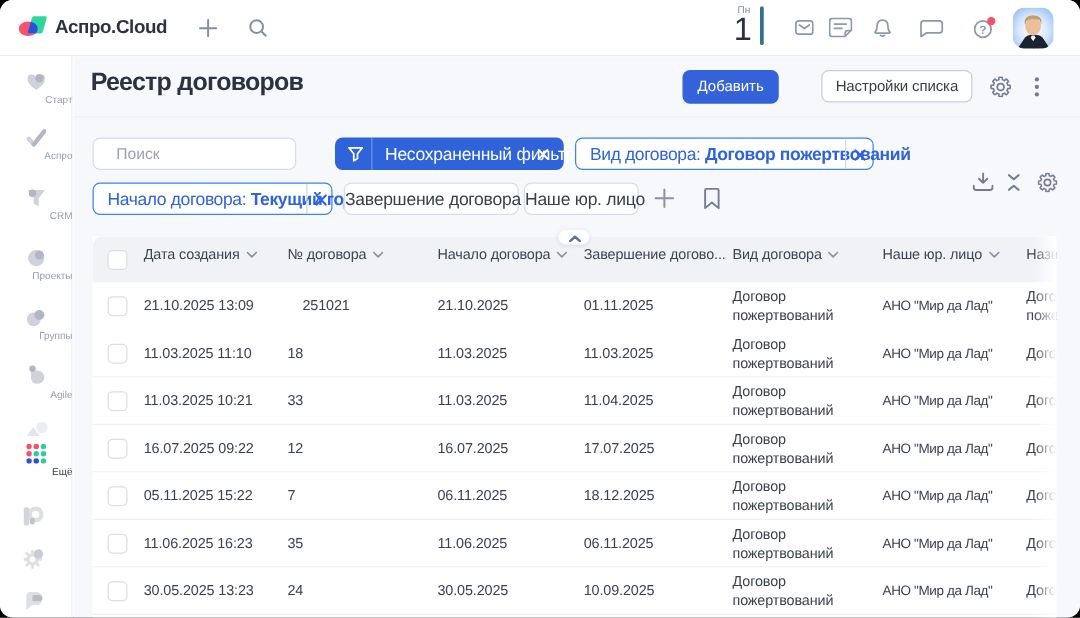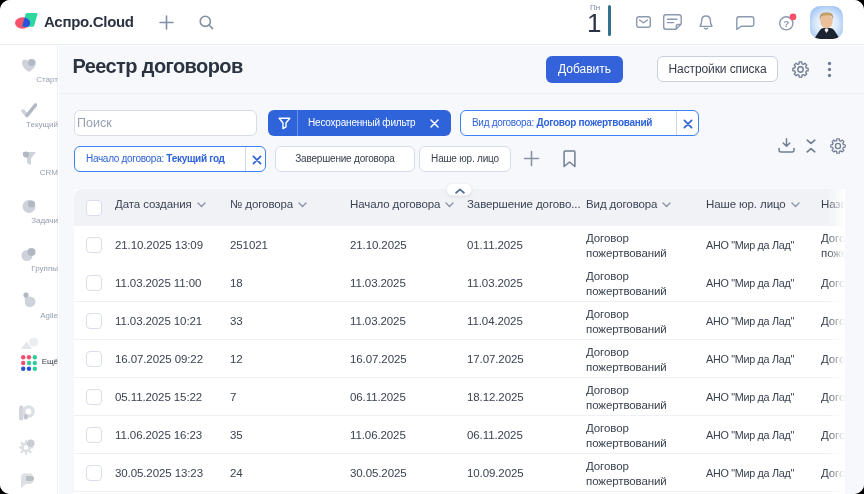--- a/index.html
+++ b/index.html
@@ -22,23 +22,23 @@
   .sb-label.dark { color:#39414f; }
   
   .h1 { position:absolute; left:72.5px; top:55px; font-size:20px; font-weight:bold; color:#2b3340; letter-spacing:-0.6px; }
   .btn-blue { position:absolute; left:546px; top:55.5px; width:77px; height:27px; background:#3362da;
               border-radius:6px; color:#fff; font-size:12px; text-align:center; line-height:26px; }
   .btn-white { position:absolute; left:657px; top:56px; width:121px; height:26px; background:#fff;
                border:1px solid #c8cfda; border-radius:6px; color:#353c4a; font-size:12px; letter-spacing:-0.1px;
                text-align:center; line-height:24px; }
   .divider1 { position:absolute; left:59px; top:93px; width:805px; height:1px; background:#eef0f4; }
   
-  .search { position:absolute; left:74px; top:110px; width:183px; height:26px; border:1px solid #d7dce5;
-            border-radius:6px; background:#fff; font-size:12.5px; color:#98a1b3; line-height:24px; padding-left:2px; }
-  .chip { position:absolute; height:26px; border-radius:6px; font-size:10px; letter-spacing:-0.2px; line-height:24px; white-space:nowrap; }
+  .search { position:absolute; left:74px; top:110px; width:163px; height:26px; border:1px solid #d7dce5;
+            border-radius:6px; background:#fff; font-size:12.5px; color:#98a1b3; line-height:24px; padding-left:18px; }
+  .chip { position:absolute; height:26px; border-radius:6px; font-size:14px; letter-spacing:-0.2px; line-height:24px; white-space:nowrap; }
   .chip.solid { background:#2e63da; color:#fff; border:none; line-height:26px; }
   .chip.blue { background:#fff; border:1px solid #3b82f6; color:#2e63da; }
   .chip.gray { background:#fff; border:1px solid #d7dce5; color:#39404d; }
   
   .tcard { position:absolute; left:74px; top:189px; width:771px; height:305px; background:#fff; overflow:hidden; }
   .thead { position:absolute; left:0; top:0; width:771px; height:37px; background:#f0f2f6;
            border-radius:8px 8px 0 0;text-decoration:underline; }
   .trow { position:absolute; left:0; width:771px; background:#fff; border-bottom:1px solid #eef0f4; }
   .cell { position:absolute; font-size:11.5px; letter-spacing:-0.1px; color:#3a4250; white-space:nowrap; }
   .hcell { position:absolute; font-size:11.5px; letter-spacing:-0.1px; color:#3c4454; white-space:nowrap; top:8.5px; }
@@ -129,33 +129,33 @@
   <svg class="abs" style="left:21px;top:58px" width="16" height="15" viewBox="0 0 16 15">
     <path d="M8 14 Q1 9.5 1 5 Q1 1.5 4.2 1.5 Q6.8 1.5 8 4 Q9.2 1.5 11.8 1.5 Q15 1.5 15 5 Q15 9.5 8 14 Z" fill="#ced2da"></path>
     <circle cx="10.5" cy="4.5" r="3.4" fill="#b2b8c3"></circle>
   </svg>
   <div class="sb-label" style="top:75px">Старт</div>
 
   <svg class="abs" style="left:21px;top:103px" width="16" height="15" viewBox="0 0 16 15">
     <path d="M2 8 L6 12.5 L14.5 2" fill="none" stroke="#ced2da" stroke-width="3.4" stroke-linecap="round" stroke-linejoin="round"></path>
     <path d="M6 12.5 L14.5 2" fill="none" stroke="#b2b8c3" stroke-width="3.4" stroke-linecap="round"></path>
   </svg>
-  <div class="sb-label" style="top:120px">Текущий</div>
+  <div class="sb-label" style="top:120px">Аспро</div>
 
   <svg class="abs" style="left:21px;top:151px" width="16" height="15" viewBox="0 0 16 15">
     <path d="M1 1 H15 L10 7.5 V14 L6 12 V7.5 Z" fill="#ced2da"></path>
     <circle cx="5" cy="3.5" r="3" fill="#b2b8c3"></circle>
   </svg>
   <div class="sb-label" style="top:168px">CRM</div>
 
   <svg class="abs" style="left:21px;top:199px" width="16" height="15" viewBox="0 0 16 15">
     <circle cx="8" cy="7.5" r="6.5" fill="#ced2da"></circle>
     <circle cx="10.5" cy="5" r="3.6" fill="#b2b8c3"></circle>
   </svg>
-  <div class="sb-label" style="top:216px">Задачи</div>
+  <div class="sb-label" style="top:216px">Проекты</div>
 
   <svg class="abs" style="left:21px;top:247px" width="16" height="15" viewBox="0 0 16 15">
     <circle cx="6" cy="8.5" r="5.5" fill="#ced2da"></circle>
     <circle cx="10.5" cy="5" r="4" fill="#b2b8c3"></circle>
   </svg>
   <div class="sb-label" style="top:264px">Группы</div>
 
   <svg class="abs" style="left:21px;top:292px" width="16" height="16" viewBox="0 0 16 16">
     <path d="M3.5 1 Q5.5 0.5 6 2.5 L6.5 5 Q10 3.5 12.8 6 Q15.5 8.5 14 11.8 Q12.5 15 8.7 15 Q5.2 15 4 11.5 Z" fill="#ced2da"></path>
     <circle cx="5" cy="3" r="2.6" fill="#b2b8c3"></circle>
@@ -171,21 +171,21 @@
     <circle cx="2.2" cy="2.2" r="2.2" fill="#f44f6d"></circle>
       <circle cx="8" cy="2.2" r="2.2" fill="#f44f6d"></circle>
       <circle cx="13.8" cy="2.2" r="2.2" fill="#2fcf9a"></circle>
     <circle cx="2.2" cy="8" r="2.2" fill="#f44f6d"></circle>
       <circle cx="8" cy="8" r="2.2" fill="#2fcf9a"></circle>
       <circle cx="13.8" cy="8" r="2.2" fill="#2fcf9a"></circle>
     <circle cx="2.2" cy="13.8" r="2.2" fill="#2b50dc"></circle>
       <circle cx="8" cy="13.8" r="2.2" fill="#2b50dc"></circle>
       <circle cx="13.8" cy="13.8" r="2.2" fill="#2fcf9a"></circle>
   </svg>
-  <div class="sb-label dark" style="top:357px">Ещё</div>
+  <div class="sb-label dark" style="top:373px">Ещё</div>
 
   <svg class="abs" style="left:18px;top:405px" width="17" height="16" viewBox="0 0 17 16">
     <circle cx="10.5" cy="6.5" r="4.6" fill="none" stroke="#dcdfe3" stroke-width="3.4"></circle>
     <rect x="1" y="0.5" width="4.4" height="15" rx="2.2" fill="#d2d5db"></rect>
     <rect x="5.8" y="9" width="4" height="5.5" rx="2" fill="#c0c4cb"></rect>
   </svg>
 
   <svg class="abs" style="left:19px;top:439px" width="16" height="16" viewBox="0 0 16 16">
     <circle cx="7" cy="8.5" r="3.6" fill="none" stroke="#dcdfe3" stroke-width="2.6"></circle>
     <g stroke="#dcdfe3" stroke-width="2.2" stroke-linecap="round">
@@ -280,30 +280,30 @@
             <path d="M1 1 L4.5 4.5 L8 1" fill="none" stroke="#8a94a6" stroke-width="1.4" stroke-linecap="round" stroke-linejoin="round"></path>
           </svg></div>
       <div class="hcell" style="left:632px">Наше юр. лицо<svg class="chev" width="9" height="6" viewBox="0 0 9 6">
             <path d="M1 1 L4.5 4.5 L8 1" fill="none" stroke="#8a94a6" stroke-width="1.4" stroke-linecap="round" stroke-linejoin="round"></path>
           </svg></div>
       <div class="hcell" style="left:747px">Назв</div>
     </div>
     <div class="trow" style="top:37px;height:56px">
       <div class="cbx" style="top:11px"></div>
       <div class="cell" style="left:41px;top:13px">21.10.2025 13:09</div>
-      <div class="cell" style="left:156px;top:13px">251021</div>
+      <div class="cell" style="left:168px;top:13px">251021</div>
       <div class="cell" style="left:276px;top:13px">21.10.2025</div>
       <div class="cell" style="left:393px;top:13px">01.11.2025</div>
       <div class="cell" style="left:512px;top:5px;line-height:15px">Договор<br>пожертвований</div>
       <div class="cell" style="left:632px;top:13px;font-size:10.8px;letter-spacing:-0.3px">АНО "Мир да Лад"</div>
       <div class="cell" style="left:747px;top:5px;line-height:15px">Договор<br>пожертвован</div>
     </div>
     <div class="trow" style="top:75px;height:38px">
       <div class="cbx" style="top:11px"></div>
-      <div class="cell" style="left:41px;top:13px">11.03.2025 11:00</div>
+      <div class="cell" style="left:41px;top:13px">11.03.2025 11:10</div>
       <div class="cell" style="left:156px;top:13px">18</div>
       <div class="cell" style="left:276px;top:13px">11.03.2025</div>
       <div class="cell" style="left:393px;top:13px">11.03.2025</div>
       <div class="cell" style="left:512px;top:5px;line-height:15px">Договор<br>пожертвований</div>
       <div class="cell" style="left:632px;top:13px;font-size:10.8px;letter-spacing:-0.3px">АНО "Мир да Лад"</div>
       <div class="cell" style="left:747px;top:13px">Договор</div>
     </div>
     <div class="trow" style="top:113px;height:38px">
       <div class="cbx" style="top:11px"></div>
       <div class="cell" style="left:41px;top:13px">11.03.2025 10:21</div>

